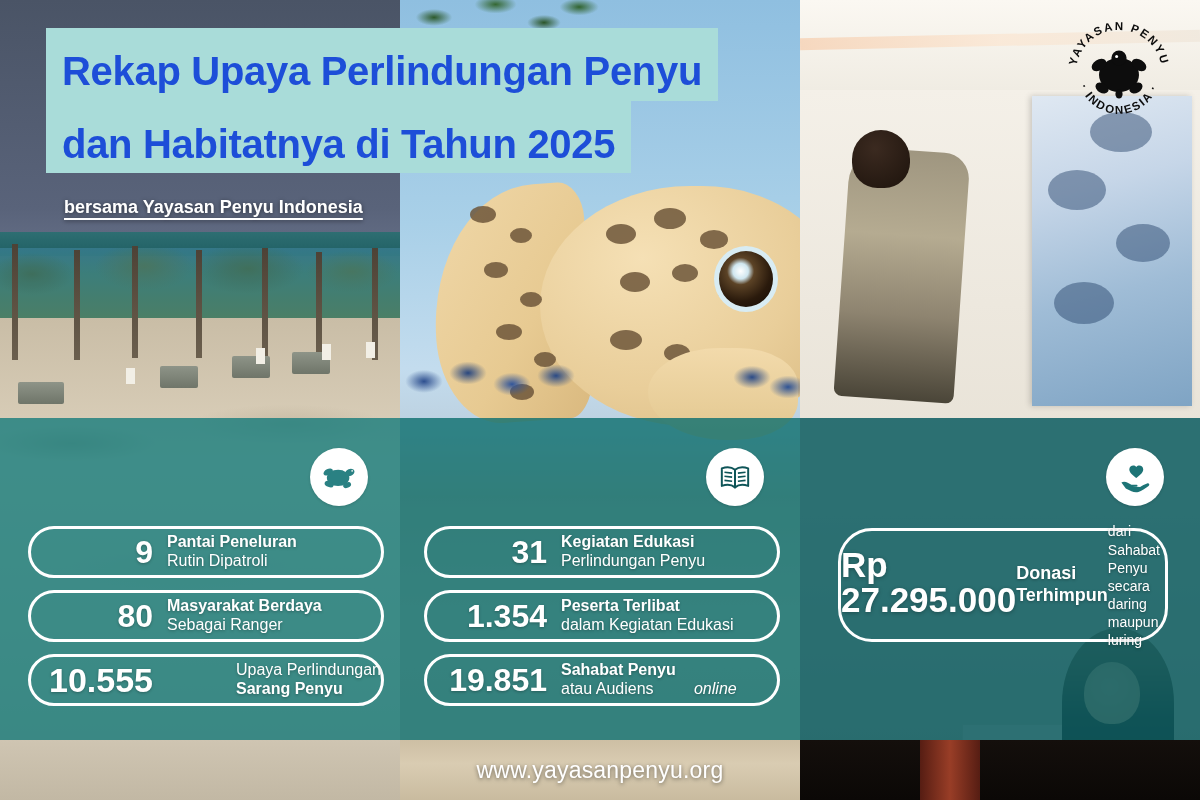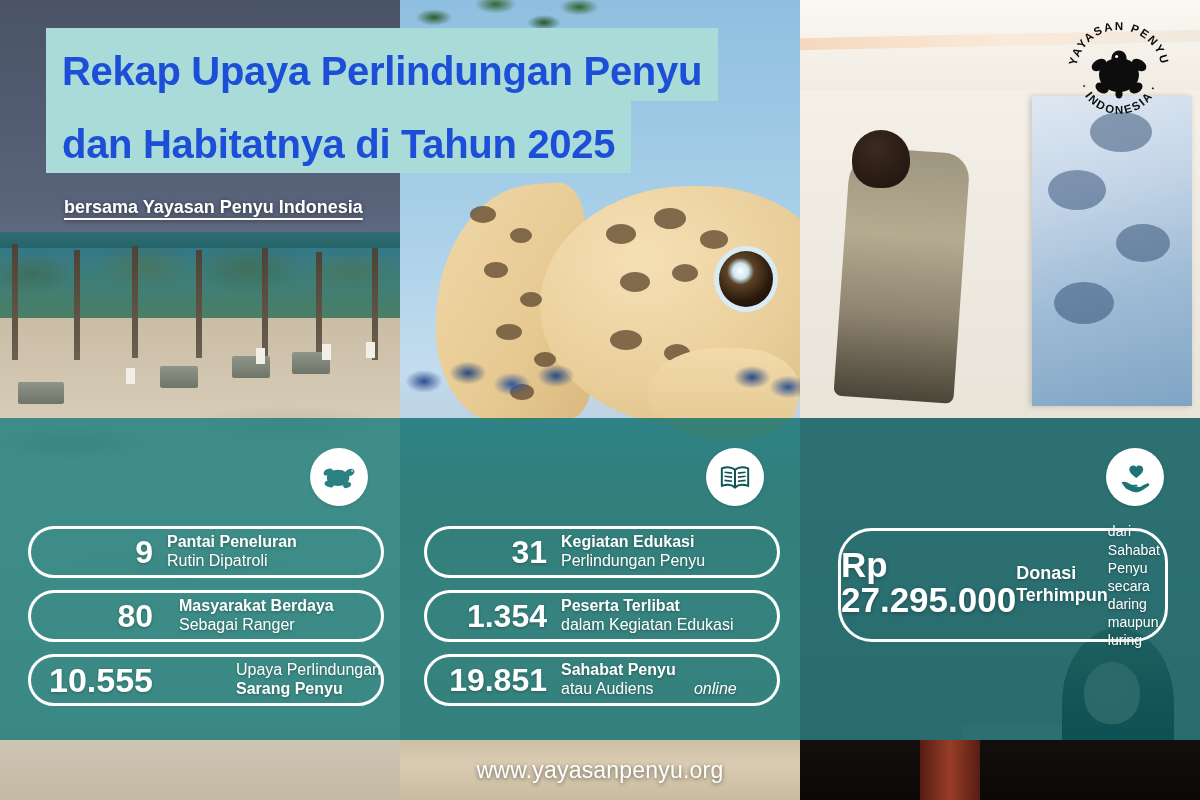--- a/index.html
+++ b/index.html
@@ -245,21 +245,21 @@
     color: #ffffff; font-size: 16px; display: block; white-space: nowrap;
     text-shadow: 0 1px 3px rgba(0,0,0,.3);
   }
   .pill .bold { font-weight: 700; }
   .pill .ital { font-style: italic; margin-left: 36px; }
 
   
   .pA { left: 28px; width: 356px; }
   .pA .num { width: 122px; }
   .pA1 { top: 526px; }
-  .pA2 { top: 590px; gap: 12px; }
+  .pA2 { top: 590px; }
   .pA3 { top: 654px; justify-content: space-between; }
   .pA3 .num { font-size: 34px; }
 
   
   .pB { left: 424px; width: 356px; }
   .pB .num { width: 120px; padding-left: 10px; }
   .pB1 { top: 526px; }
   .pB2 { top: 590px; }
   .pB3 { top: 654px; }
   .pB3 .num { font-size: 32px; }

